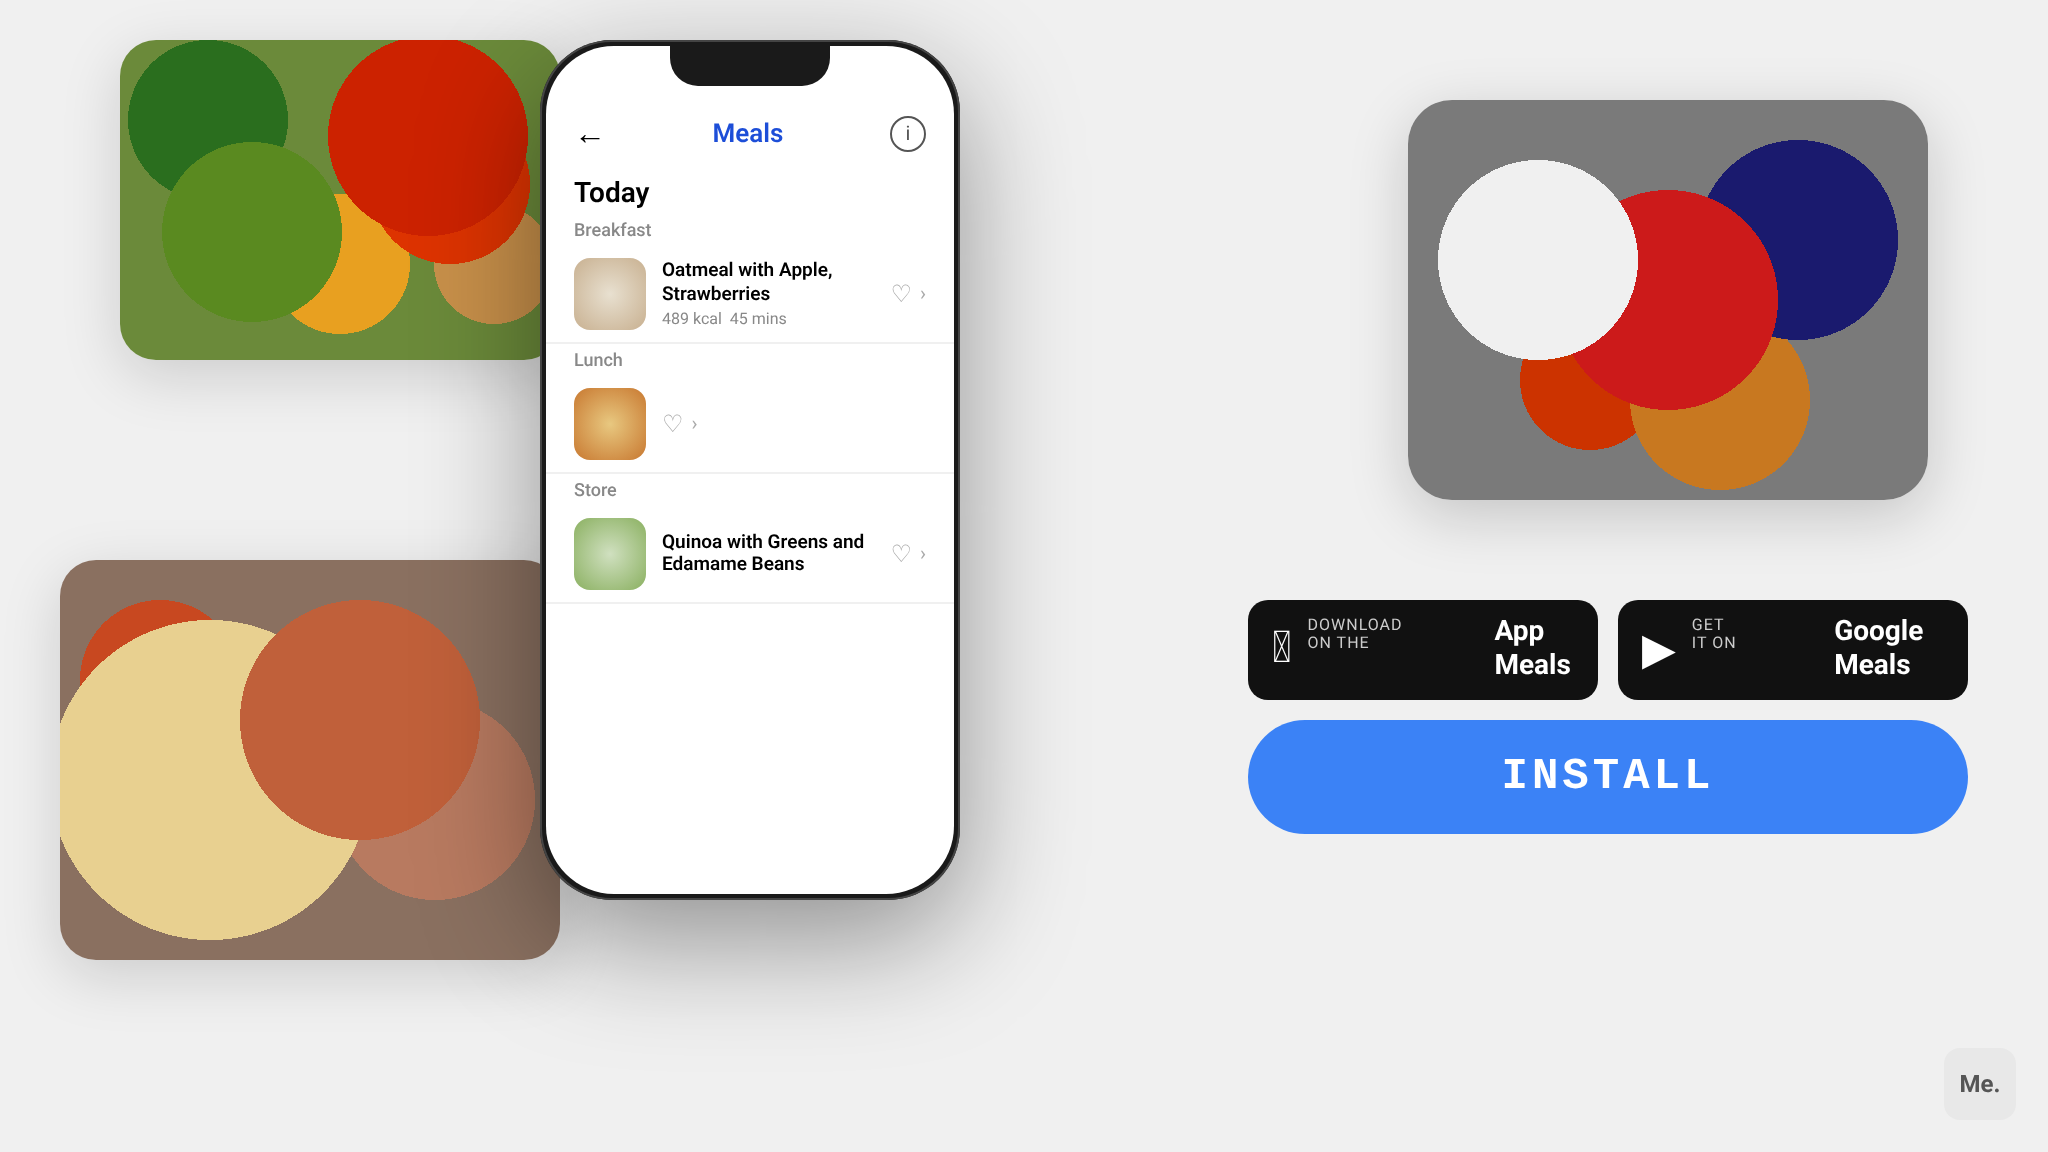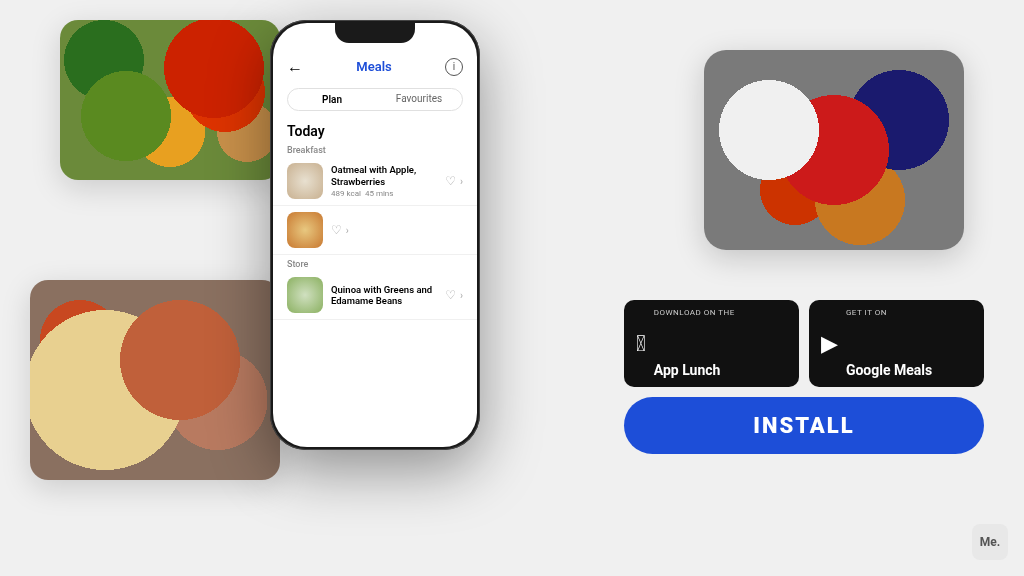--- a/index.html
+++ b/index.html
@@ -265,45 +265,46 @@
       align-items: center;
       gap: 8px;
       cursor: pointer;
     }
     .store-icon {
       font-size: 22px;
       color: #fff;
     }
     .store-text-block {
       display: flex;
-      flex-direction: column;
+      flex-direction: row;
       gap: 45px;
     }
     .store-subtext {
       font-size: 8px;
       color: #ccc;
       text-transform: uppercase;
       letter-spacing: 0.5px;
     }
     .store-name {
       font-size: 14px;
       font-weight: 700;
       color: #fff;
       line-height: 1.2;
     }
     .install-btn {
-      background: #1d4ed8;
+      background: #3b82f6;
       border-radius: 30px;
       text-align: center;
       padding: 16px;
       font-size: 22px;
       font-weight: 900;
       color: #fff;
       letter-spacing: 2px;
       cursor: pointer;
+      font-family: Liberation Mono, monospace;
     }
 
     
     .me-badge {
       position: absolute;
       bottom: 16px;
       right: 16px;
       width: 36px;
       height: 36px;
       background: #e8e8e8;
@@ -336,42 +337,39 @@
     <div class="phone-inner">
       <div class="phone-notch"></div>
       <div class="phone-screen">
 
         <div class="app-header">
           <span class="back-btn">←</span>
           <span class="app-header-title">Meals</span>
           <div class="info-btn">i</div>
         </div>
 
-        <div class="tab-bar">
-          <div class="tab-btn active">Plan</div>
-          <div class="tab-btn inactive">Favourites</div>
-        </div>
 
         <div class="section-title">Today</div>
 
         <div class="sub-title">Breakfast</div>
         <div class="meal-item">
           <div class="meal-img meal-img-oatmeal"></div>
           <div class="meal-info">
             <div class="meal-name">Oatmeal with Apple, Strawberries</div>
             <div class="meal-meta">
               <span>489 kcal</span>&nbsp;&nbsp;<span>45 mins</span>
             </div>
           </div>
           <div class="meal-actions">
             <span class="heart-icon">♡</span>
             <span class="chevron-icon">›</span>
           </div>
         </div>
 
+        <div class="sub-title">Lunch</div>
         <div class="meal-item">
           <div class="meal-img meal-img-spag"></div>
           <div class="meal-actions">
             <span class="heart-icon">♡</span>
             <span class="chevron-icon">›</span>
           </div>
         </div>
 
         <div class="sub-title">Store</div>
         <div class="meal-item">
@@ -390,21 +388,21 @@
   </div>
 </div>
 
 <div class="cta-section">
   <div class="store-buttons">
 
     <div class="store-btn">
       <span class="store-icon"></span>
       <div class="store-text-block">
         <span class="store-subtext">Download on the</span>
-        <span class="store-name">App Lunch</span>
+        <span class="store-name">App Meals</span>
       </div>
     </div>
 
     <div class="store-btn">
       <span class="store-icon">▶</span>
       <div class="store-text-block">
         <span class="store-subtext">GET IT ON</span>
         <span class="store-name">Google Meals</span>
       </div>
     </div>

